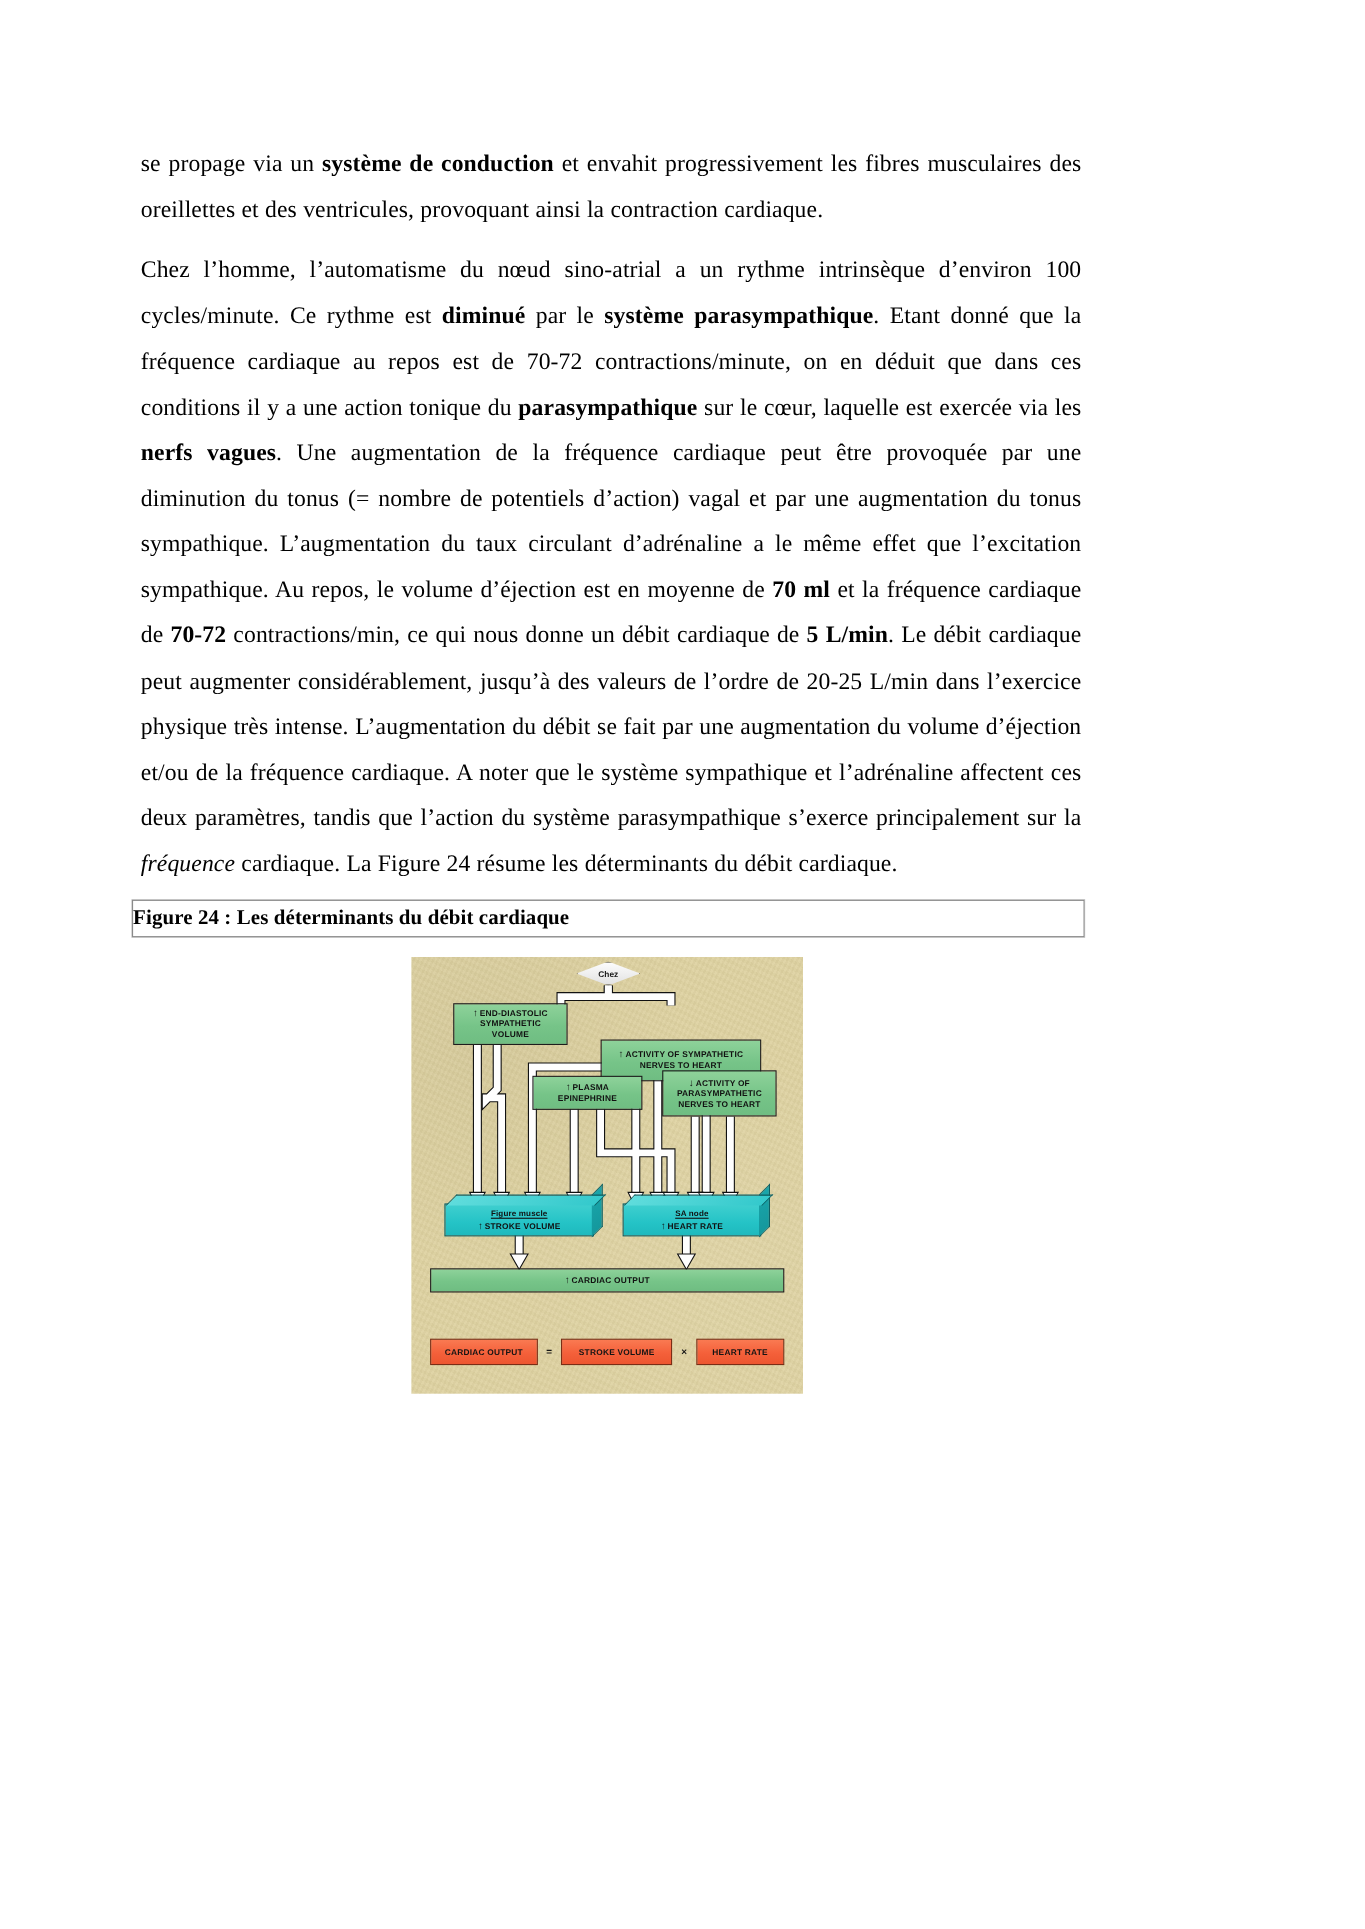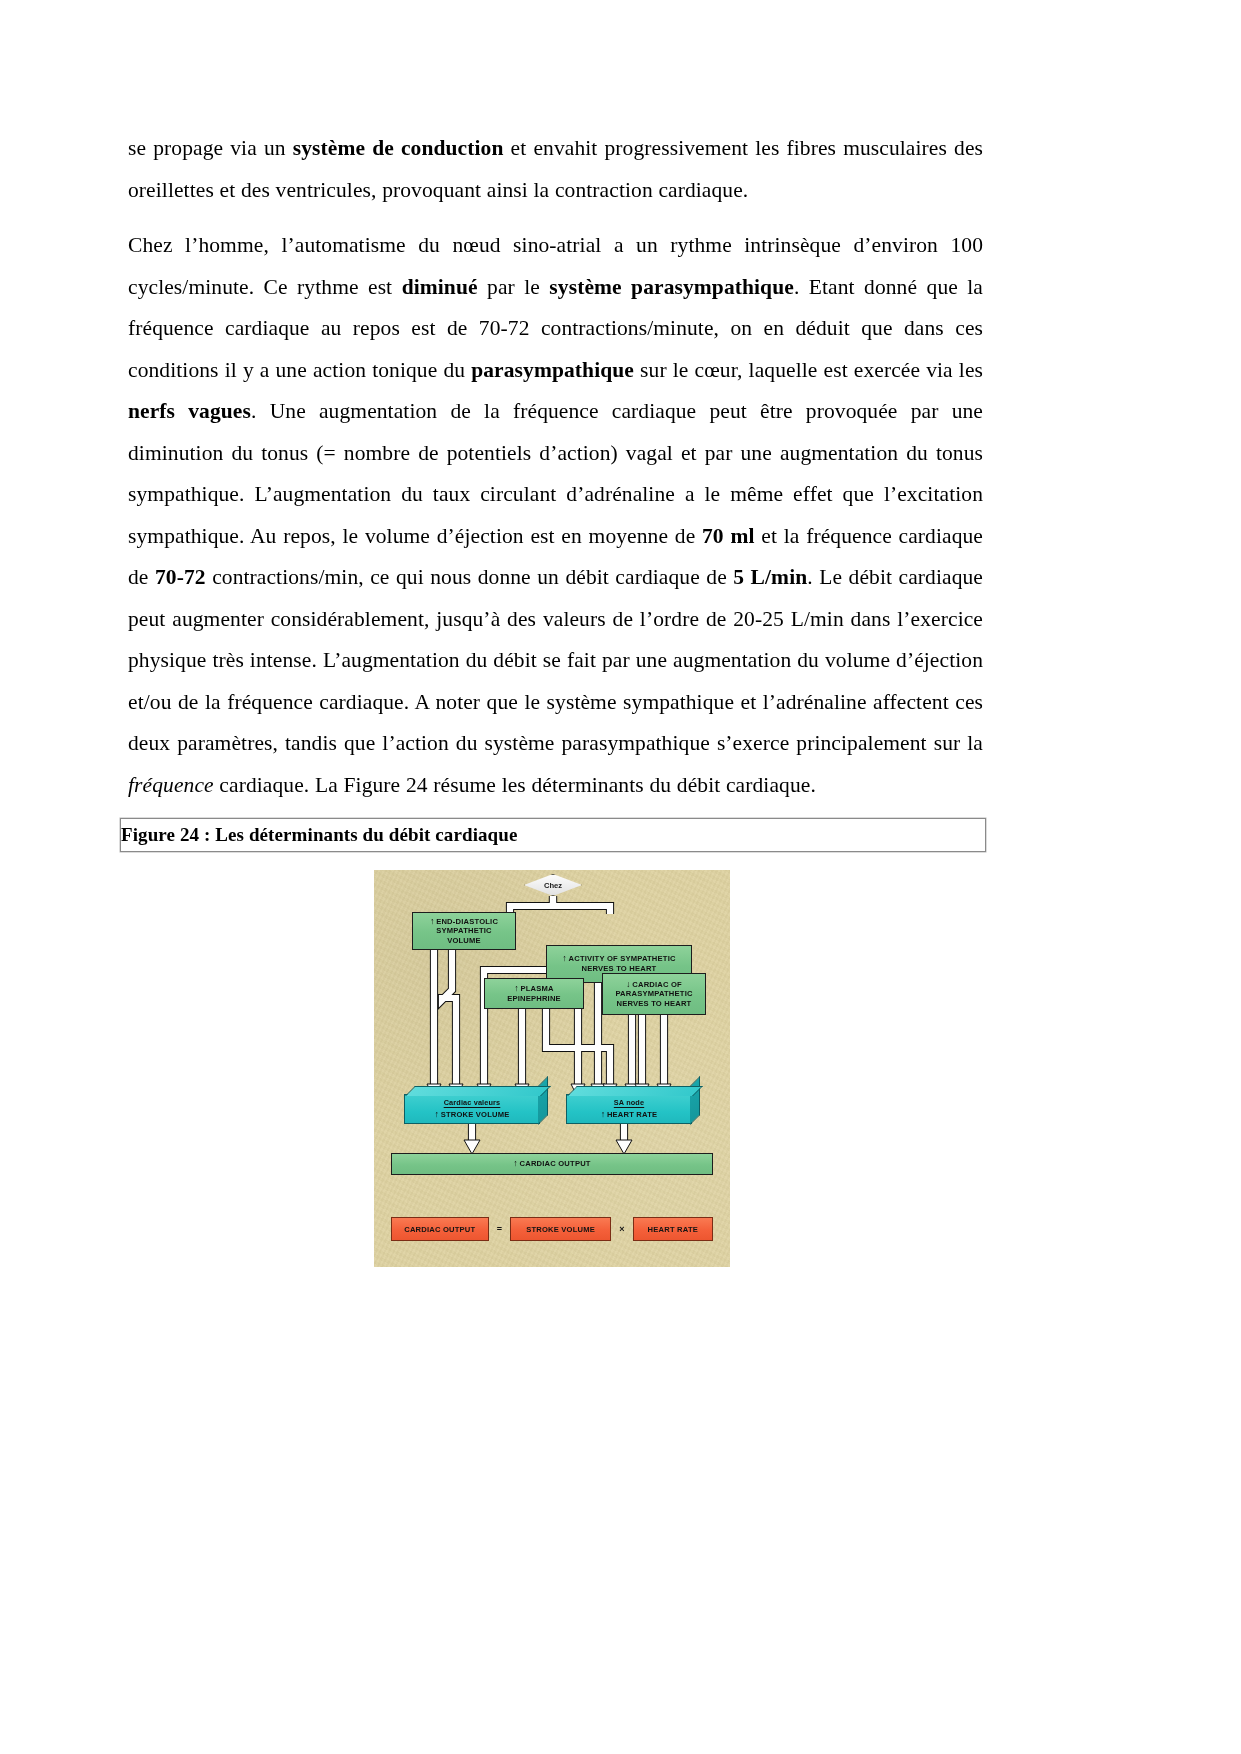--- a/index.html
+++ b/index.html
@@ -296,27 +296,27 @@
       <div class="box-line arrow-up">ACTIVITY OF SYMPATHETIC</div>
       <div class="box-line">NERVES TO HEART</div>
     </div>
 
     <div class="box green" style="left:110px; top:108px; width:100px; height:31px;">
       <div class="box-line arrow-up">PLASMA</div>
       <div class="box-line">EPINEPHRINE</div>
     </div>
 
     <div class="box green" style="left:228px; top:103px; width:104px; height:42px;">
-      <div class="box-line arrow-dn">CARDIAC OF</div>
+      <div class="box-line arrow-dn">ACTIVITY OF</div>
       <div class="box-line">PARASYMPATHETIC</div>
       <div class="box-line">NERVES TO HEART</div>
     </div>
 
     <div class="box teal" style="left:30px; top:224px; width:136px; height:30px;">
-      <div class="box-title sublabel">Cardiac valeurs</div>
+      <div class="box-title sublabel">Figure muscle</div>
       <div class="box-line arrow-up">STROKE VOLUME</div>
     </div>
 
     <div class="box teal" style="left:192px; top:224px; width:126px; height:30px;">
       <div class="box-title sublabel">SA node</div>
       <div class="box-line arrow-up">HEART RATE</div>
     </div>
 
     <div class="box green" style="left:17px; top:283px; width:322px; height:22px;">
       <div class="box-line arrow-up">CARDIAC OUTPUT</div>

